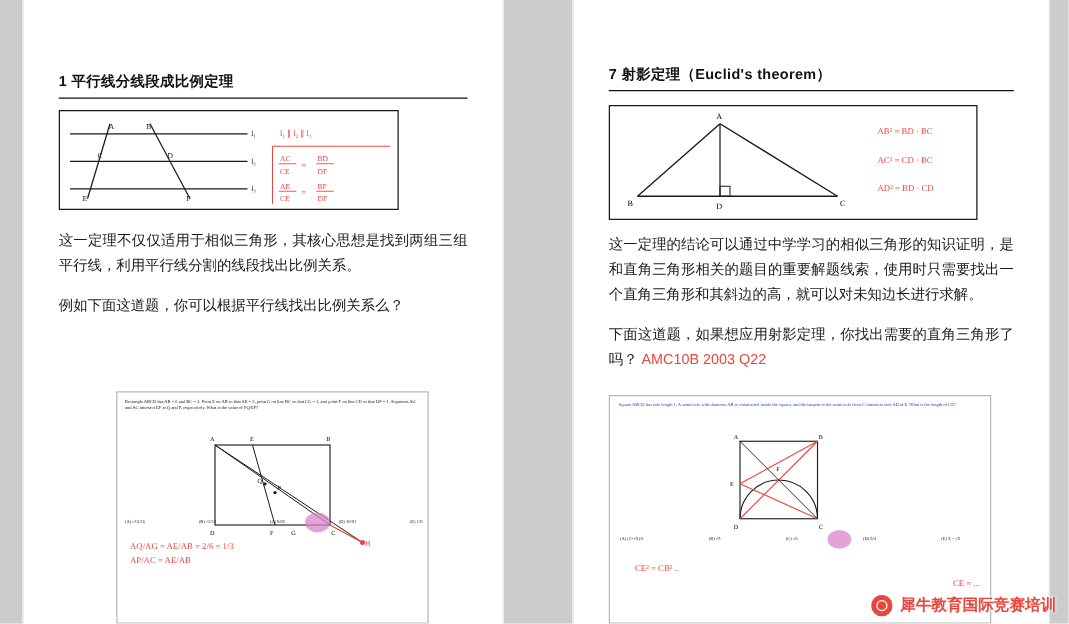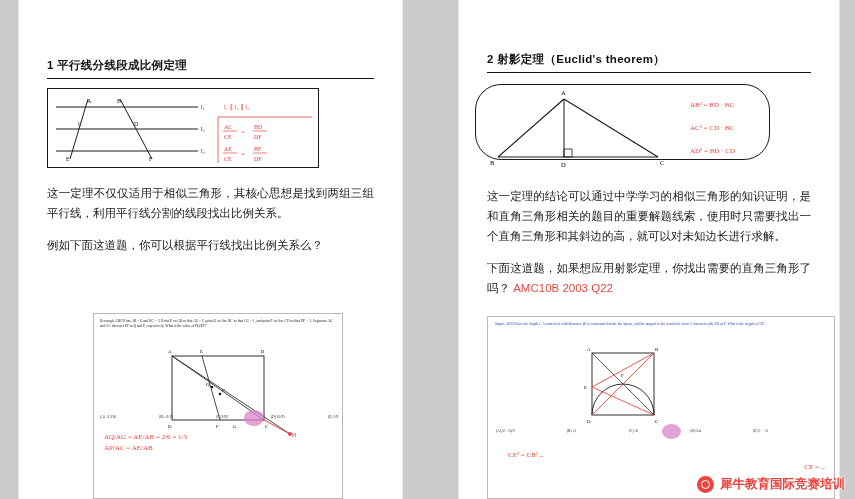--- a/index.html
+++ b/index.html
@@ -247,25 +247,25 @@
 
       <div style="position:absolute; left:10px; top:118px; right:6px;">
         <div class="hand-red" style="font-size:7px; line-height:11px;">AQ/AG = AE/AB = 2/6 = 1/3</div>
         <div class="hand-red" style="font-size:7px; line-height:11px;">AP/AC = AE/AB</div>
       </div>
     </div>
   </div>
 
   <div class="col col-right">
     <div class="inner" style="top:52px;">
-      <h2 class="heading">2 射影定理（Euclid's theorem）</h2>
+      <h2 class="heading">7 射影定理（Euclid's theorem）</h2>
       <hr class="rule">
     </div>
 
-    <div class="figbox" style="left:16px; top:84px; width:295px; height:76px; position:absolute;border-radius:26px;">
+    <div class="figbox" style="left:28px; top:84px; width:295px; height:92px; position:absolute;">
       <svg width="295" height="92" viewBox="0 0 295 92">
 
         <line x1="22" y1="72" x2="182" y2="72" stroke="#1a1a1a" stroke-width="1.1"></line>
         <line x1="22" y1="72" x2="88" y2="14" stroke="#1a1a1a" stroke-width="1.1"></line>
         <line x1="88" y1="14" x2="182" y2="72" stroke="#1a1a1a" stroke-width="1.1"></line>
 
         <line x1="88" y1="14" x2="88" y2="72" stroke="#1a1a1a" stroke-width="1"></line>
 
         <rect x="88" y="64" width="8" height="8" fill="none" stroke="#1a1a1a" stroke-width="0.8"></rect>
 
@@ -281,21 +281,21 @@
     </div>
 
     <div class="inner" style="top:186px;">
       <p class="body-text">这一定理的结论可以通过中学学习的相似三角形的知识证明，是和直角三角形相关的题目的重要解题线索，使用时只需要找出一个直角三角形和其斜边的高，就可以对未知边长进行求解。</p>
       <p class="body-text">
         <span>下面这道题，如果想应用射影定理，你找出需要的直角三角形了吗？</span>
         <span class="inline-red">AMC10B 2003 Q22</span>
       </p>
     </div>
 
-    <div class="figbox-grey" style="left:28px; top:316px; width:348px; height:183px; position:absolute;">
+    <div class="figbox-grey" style="left:28px; top:316px; width:306px; height:183px; position:absolute;">
       <div class="tiny-text tiny-text-blue" style="padding:5px 7px 0 7px;">Square ABCD has side length 1. A semicircle with diameter AB is constructed inside the square, and the tangent to the semicircle from C intersects side AD at E. What is the length of CE?</div>
       <svg width="290" height="90" viewBox="0 0 290 90" style="position:absolute; left:0; top:26px;">
 
         <rect x="104" y="10" width="62" height="62" fill="none" stroke="#1a1a1a" stroke-width="0.9"></rect>
 
         <path d="M104 72 A31 31 0 0 1 166 72" fill="none" stroke="#1a1a1a" stroke-width="0.9"></path>
 
         <line x1="166" y1="10" x2="104" y2="44" stroke="#e8473f" stroke-width="0.9"></line>
         <line x1="166" y1="10" x2="104" y2="72" stroke="#e8473f" stroke-width="0.9"></line>
         <line x1="104" y1="44" x2="166" y2="72" stroke="#e8473f" stroke-width="0.9"></line>

